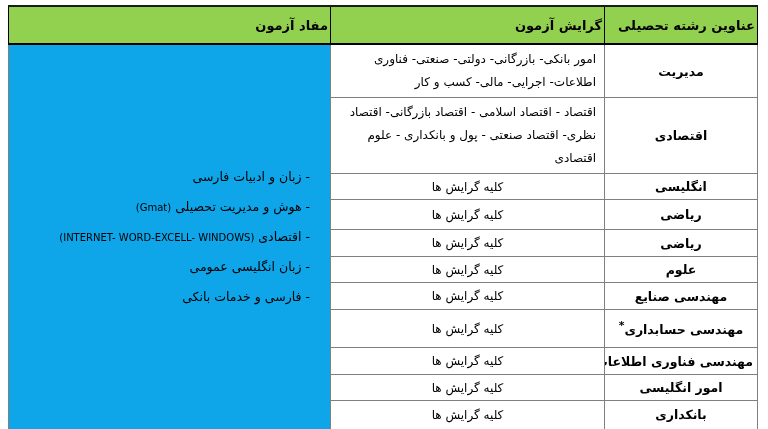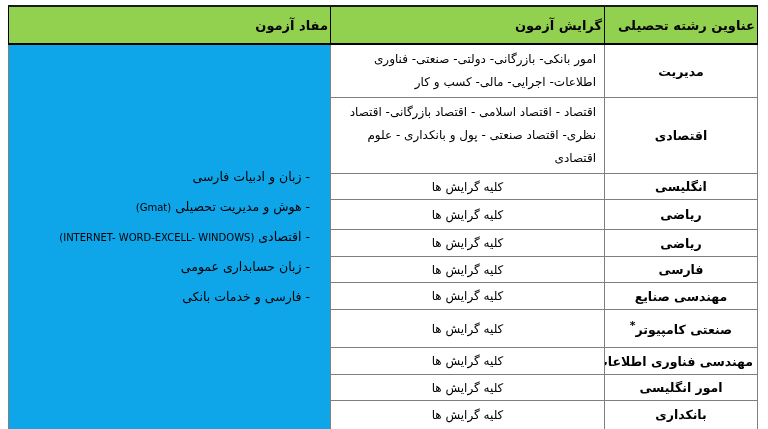--- a/index.html
+++ b/index.html
@@ -122,21 +122,21 @@
     </thead>
     <tbody>
       <tr class="r0">
         <td class="major">مدیریت</td>
         <td class="orient">امور بانکی- بازرگانی- دولتی- صنعتی- فناوری اطلاعات- اجرایی- مالی- کسب و کار</td>
         <td class="exam-cell" rowspan="11">
           <div>
             <div class="exam-item"><span>- زبان و ادبیات فارسی</span> <span class="latin"></span></div>
             <div class="exam-item"><span>- هوش و مدیریت تحصیلی</span> <span class="latin">(Gmat)</span></div>
             <div class="exam-item"><span>- اقتصادی</span> <span class="latin">(INTERNET- WORD-EXCELL- WINDOWS)</span></div>
-            <div class="exam-item"><span>- زبان حسابداری عمومی</span> <span class="latin"></span></div>
+            <div class="exam-item"><span>- زبان انگلیسی عمومی</span> <span class="latin"></span></div>
             <div class="exam-item"><span>- فارسی و خدمات بانکی</span> <span class="latin"></span></div>
           </div>
         </td>
       </tr>
       <tr class="r1">
         <td class="major">اقتصادی</td>
         <td class="orient">اقتصاد - اقتصاد اسلامی - اقتصاد بازرگانی- اقتصاد نظری- اقتصاد صنعتی - پول و بانکداری - علوم اقتصادی</td>
       </tr>
       <tr class="r2">
         <td class="major">انگلیسی</td>
@@ -144,29 +144,29 @@
       </tr>
       <tr class="r3">
         <td class="major">ریاضی</td>
         <td class="orient all">کلیه گرایش ها</td>
       </tr>
       <tr class="r4">
         <td class="major">ریاضی</td>
         <td class="orient all">کلیه گرایش ها</td>
       </tr>
       <tr class="r5">
-        <td class="major">فارسی</td>
+        <td class="major">علوم</td>
         <td class="orient all">کلیه گرایش ها</td>
       </tr>
       <tr class="r6">
         <td class="major">مهندسی صنایع</td>
         <td class="orient all">کلیه گرایش ها</td>
       </tr>
       <tr class="r7">
-        <td class="major"><span>صنعتی کامپیوتر</span><sup class="star">*</sup></td>
+        <td class="major"><span>مهندسی حسابداری</span><sup class="star">*</sup></td>
         <td class="orient all">کلیه گرایش ها</td>
       </tr>
       <tr class="r8">
         <td class="major">مهندسی فناوری اطلاعات</td>
         <td class="orient all">کلیه گرایش ها</td>
       </tr>
       <tr class="r9">
         <td class="major">امور انگلیسی</td>
         <td class="orient all">کلیه گرایش ها</td>
       </tr>

